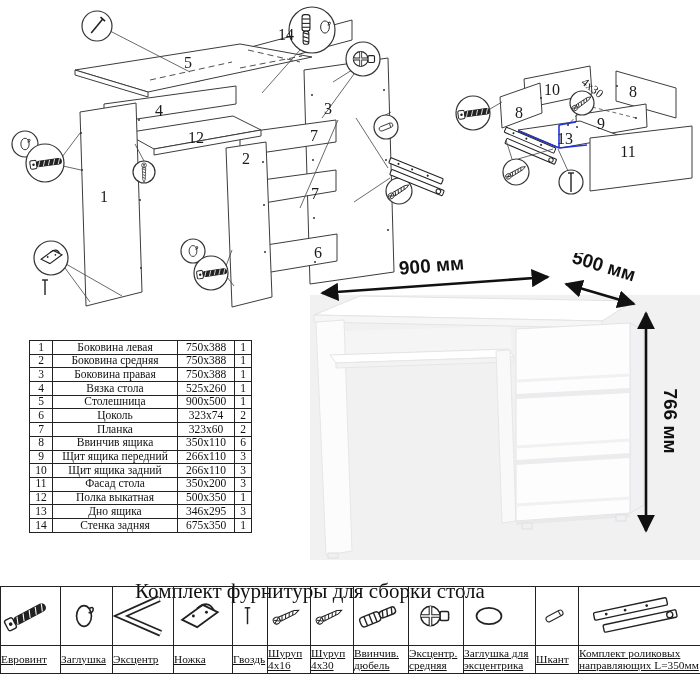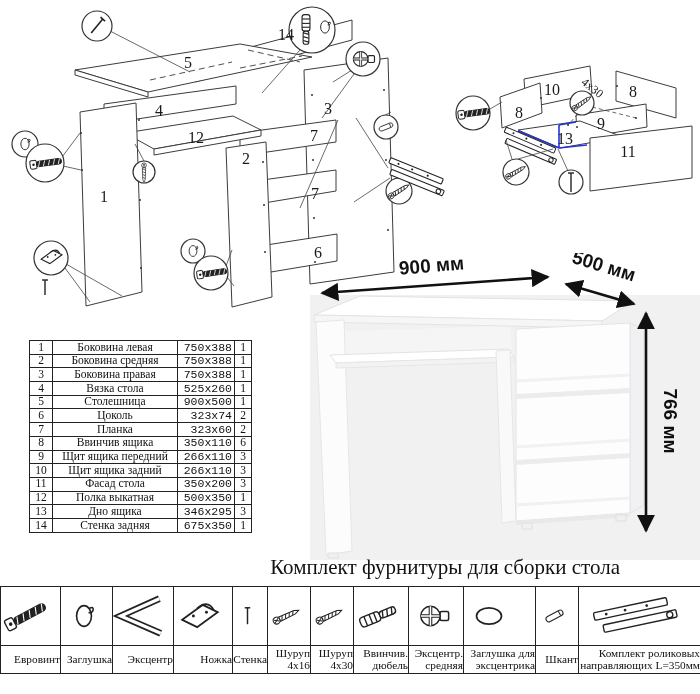--- a/index.html
+++ b/index.html
@@ -6,28 +6,28 @@
   .page{position:relative;width:700px;height:694px;background:#fff;overflow:hidden;
         font-family:"Liberation Serif","DejaVu Serif",serif;color:#111;}
   svg{display:block;}
   .abs{position:absolute;}
   
   .parts-table{position:absolute;left:29px;top:340px;border-collapse:collapse;}
   .parts-table td{border:1px solid #222;font-size:11.5px;line-height:1;height:12.7px;
                   padding:0 2px;white-space:nowrap;color:#111;}
   .pt-num{width:18px;text-align:center;}
   .pt-name{width:120px;text-align:center;padding-left:4px;}
-  .pt-size{width:52px;text-align:right;font-family:Liberation Mono, monospace;}
+  .pt-size{width:52px;text-align:center;}
   .pt-qty{width:12px;text-align:center;}
   
-  .hw-title{position:absolute;left:0;top:555px;width:620px;text-align:right;
+  .hw-title{position:absolute;left:0;top:579px;width:620px;text-align:center;
             font-size:21px;color:#111;}
   .hw-table{position:absolute;left:0;top:586px;width:700px;border-collapse:collapse;
             table-layout:fixed;}
-  .hw-table td{border:1px solid #222;text-align:right;vertical-align:middle;padding:0;color:#111;}
+  .hw-table td{border:1px solid #222;text-align:left;vertical-align:middle;padding:0;color:#111;text-decoration:underline;}
   .hw-icon-cell{height:58px;}
   .hw-label-cell{height:27px;font-size:11.3px;line-height:1.06;padding:0 1px;}
   .hw-qty-cell{height:20px;font-size:17px;}
   .dim-label{font-family:"Liberation Sans","DejaVu Sans",sans-serif;font-weight:bold;
              font-size:19px;fill:#111;}
   .part-label{font-family:"Liberation Serif","DejaVu Serif",serif;font-size:16px;fill:#1a1a1a;}
   .note-label{font-family:"Liberation Serif","DejaVu Serif",serif;font-size:12px;fill:#1a1a1a;}
 </style>
 </head>
 <body>
@@ -476,21 +476,21 @@
             <svg viewBox="0 0 110 54" width="106" height="48">
               <use href="#g-rail" transform="translate(55,27) rotate(-12) scale(1.55)"></use>
             </svg>
           </td>
         </tr>
       <tr>
           <td class="hw-label-cell">Евровинт</td>
           <td class="hw-label-cell">Заглушка</td>
           <td class="hw-label-cell">Эксцентр</td>
           <td class="hw-label-cell">Ножка</td>
-          <td class="hw-label-cell">Стенка</td>
+          <td class="hw-label-cell">Гвоздь</td>
           <td class="hw-label-cell">Шуруп 4х16</td>
           <td class="hw-label-cell">Шуруп 4х30</td>
           <td class="hw-label-cell">Ввинчив. дюбель</td>
           <td class="hw-label-cell">Эксцентр. средняя</td>
           <td class="hw-label-cell">Заглушка для эксцентрика</td>
           <td class="hw-label-cell">Шкант</td>
           <td class="hw-label-cell">Комплект роликовых направляющих L=350мм</td>
         </tr>
     </tbody>
   </table>

